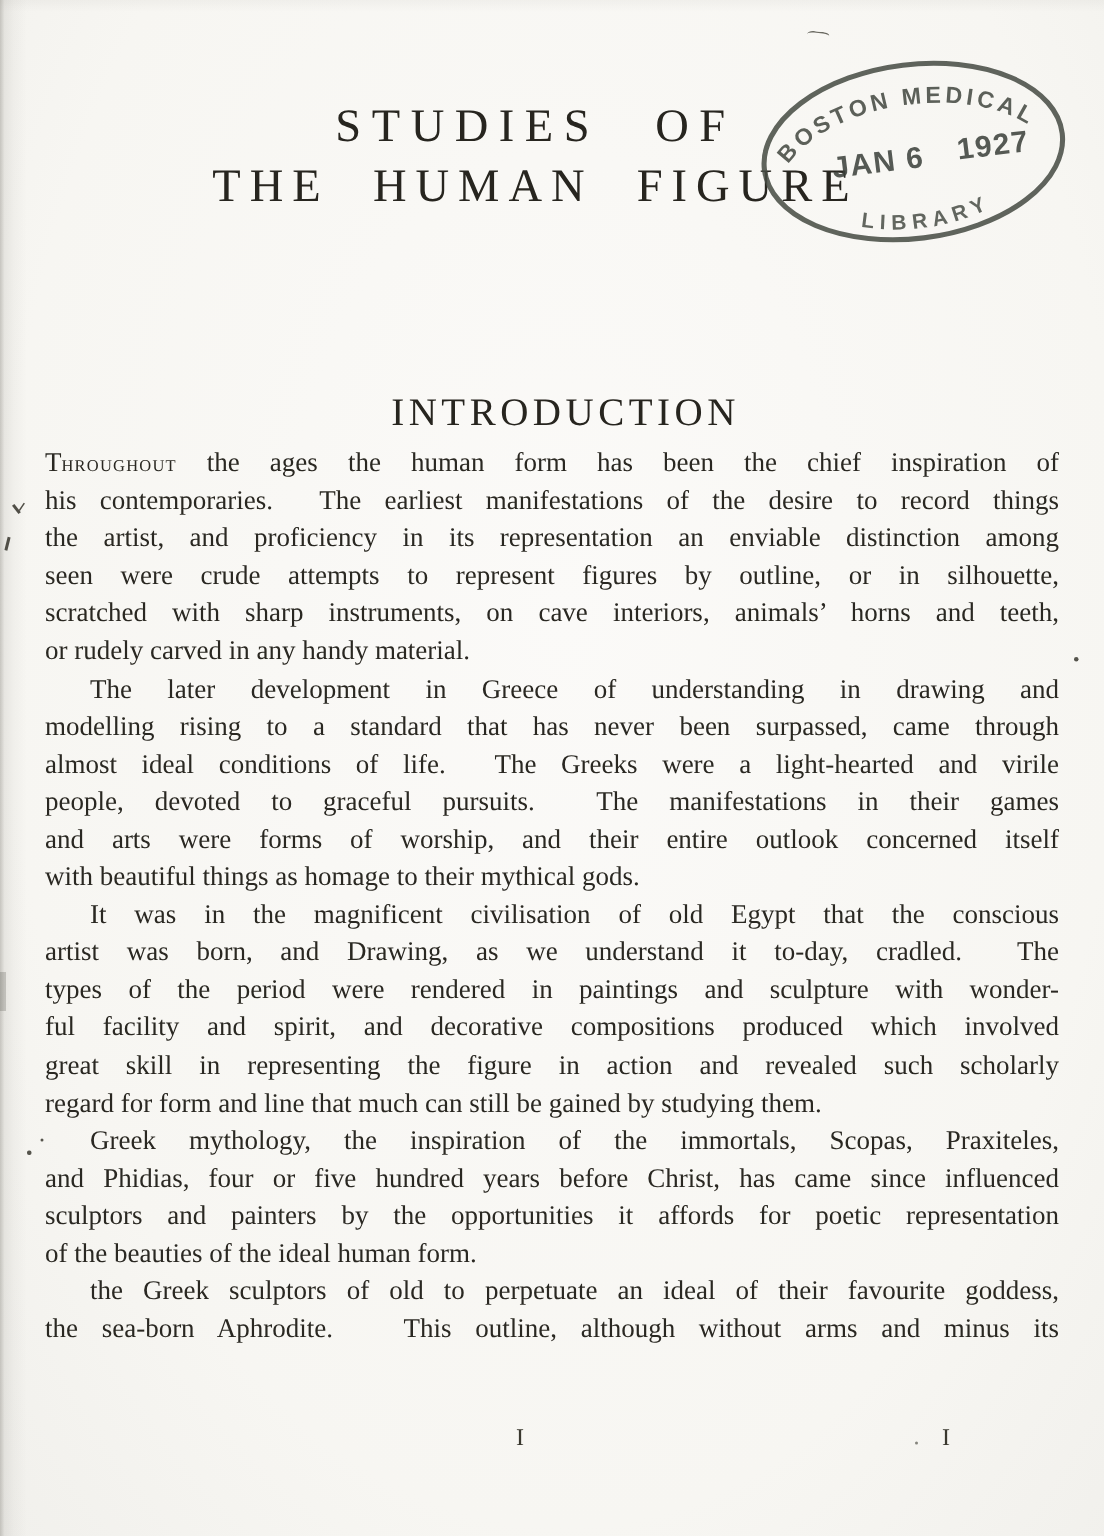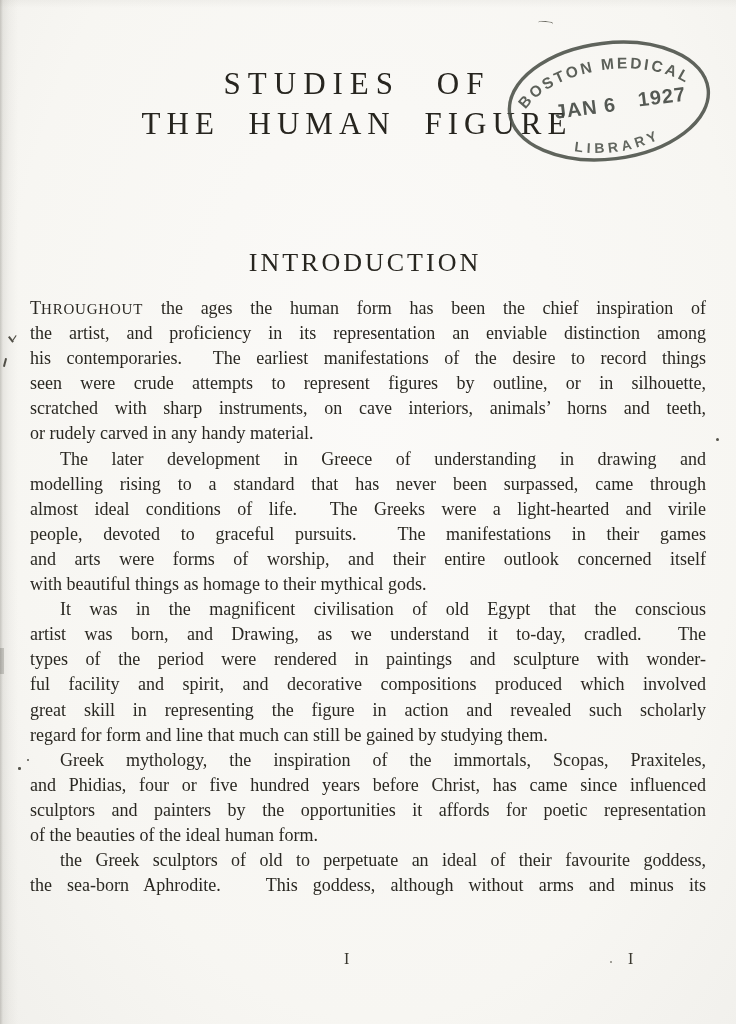--- a/index.html
+++ b/index.html
@@ -21,40 +21,40 @@
   .title{
     position:absolute; top:64px; left:0; width:714px;
     text-align:center;
     font-size:31px; line-height:40px;
     color:#27251f;
   }
   .title-line-1{letter-spacing:7px; word-spacing:22px;}
   .title-line-2{letter-spacing:6px; word-spacing:15px;}
   
   .heading{
-    position:absolute; top:248px; left:30px; width:670px; margin:0;
+    position:absolute; top:248px; left:30px; width:670px; margin:12px;
     text-align:center;
     font-size:26px; font-weight:400; letter-spacing:3px;
     color:#27251f;
   }
   
   .body{
     position:absolute; top:296px; left:30px; width:676px;
     font-size:18px; line-height:25.1px;
     color:#2a2822;
   }
   .tline{
     text-align:justify; text-align-last:justify;
     white-space:pre-wrap;
     height:25.1px; overflow:visible;
   }
   .tline.ragged{text-align-last:left;}
   .para.indent .tline:first-child{text-indent:30px;}
   .lead-cap{font-size:18px;}
-  .lead-sc{font-size:15px; letter-spacing:0.8px;}
+  .lead-sc{font-size:11px; letter-spacing:0.8px;}
   
   .footer-num{
     position:absolute; top:950px;
     font-size:16px; color:#3a382f;
   }
   .footer-center{left:344px;}
   .footer-right{left:628px;}
   
   .stamp-wrap{
     position:absolute; left:502px; top:38px; width:214px; height:128px;
@@ -99,22 +99,22 @@
       </text>
     </svg>
   </div>
 
   <h2 class="heading">INTRODUCTION</h2>
 
   <div class="body">
     <div class="para">
       <div class="tline"><span class="lead-cap">T</span><span class="lead-sc">HROUGHOUT</span><span> the ages the human form has been the chief inspiration of</span></div>
       <div>
+          <div class="tline">his contemporaries.  The earliest manifestations of the desire to record things</div>
           <div class="tline">the artist, and proficiency in its representation an enviable distinction among</div>
-          <div class="tline">his contemporaries.  The earliest manifestations of the desire to record things</div>
           <div class="tline">seen were crude attempts to represent figures by outline, or in silhouette,</div>
           <div class="tline">scratched with sharp instruments, on cave interiors, animals’ horns and teeth,</div>
           <div class="tline ragged">or rudely carved in any handy material.</div>
         </div>
     </div>
     <div class="para indent">
         <div class="tline">The later development in Greece of understanding in drawing and</div>
         <div class="tline">modelling rising to a standard that has never been surpassed, came through</div>
         <div class="tline">almost ideal conditions of life.  The Greeks were a light-hearted and virile</div>
         <div class="tline">people, devoted to graceful pursuits.  The manifestations in their games</div>
@@ -130,21 +130,21 @@
         <div class="tline ragged">regard for form and line that much can still be gained by studying them.</div>
       </div>
     <div class="para indent">
         <div class="tline">Greek mythology, the inspiration of the immortals, Scopas, Praxiteles,</div>
         <div class="tline">and Phidias, four or five hundred years before Christ, has came since influenced</div>
         <div class="tline">sculptors and painters by the opportunities it affords for poetic representation</div>
         <div class="tline ragged">of the beauties of the ideal human form.</div>
       </div>
     <div class="para indent">
         <div class="tline">the Greek sculptors of old to perpetuate an ideal of their favourite goddess,</div>
-        <div class="tline">the sea-born Aphrodite.   This goddess, although without arms and minus its</div>
+        <div class="tline">the sea-born Aphrodite.   This outline, although without arms and minus its</div>
       </div>
   </div>
 
   <div class="footer-num footer-center">I</div>
   <div class="footer-num footer-right">I</div>
 
   <div class="squiggle"></div>
   <div class="mark-line" style="left:10px;top:336px;width:1.6px;height:7px;transform:rotate(-38deg);"></div>
   <div class="mark-line" style="left:14px;top:335px;width:1.4px;height:6px;transform:rotate(34deg);"></div>
   <div class="mark-line" style="left:4px;top:358px;width:2px;height:9px;transform:rotate(14deg);"></div>

